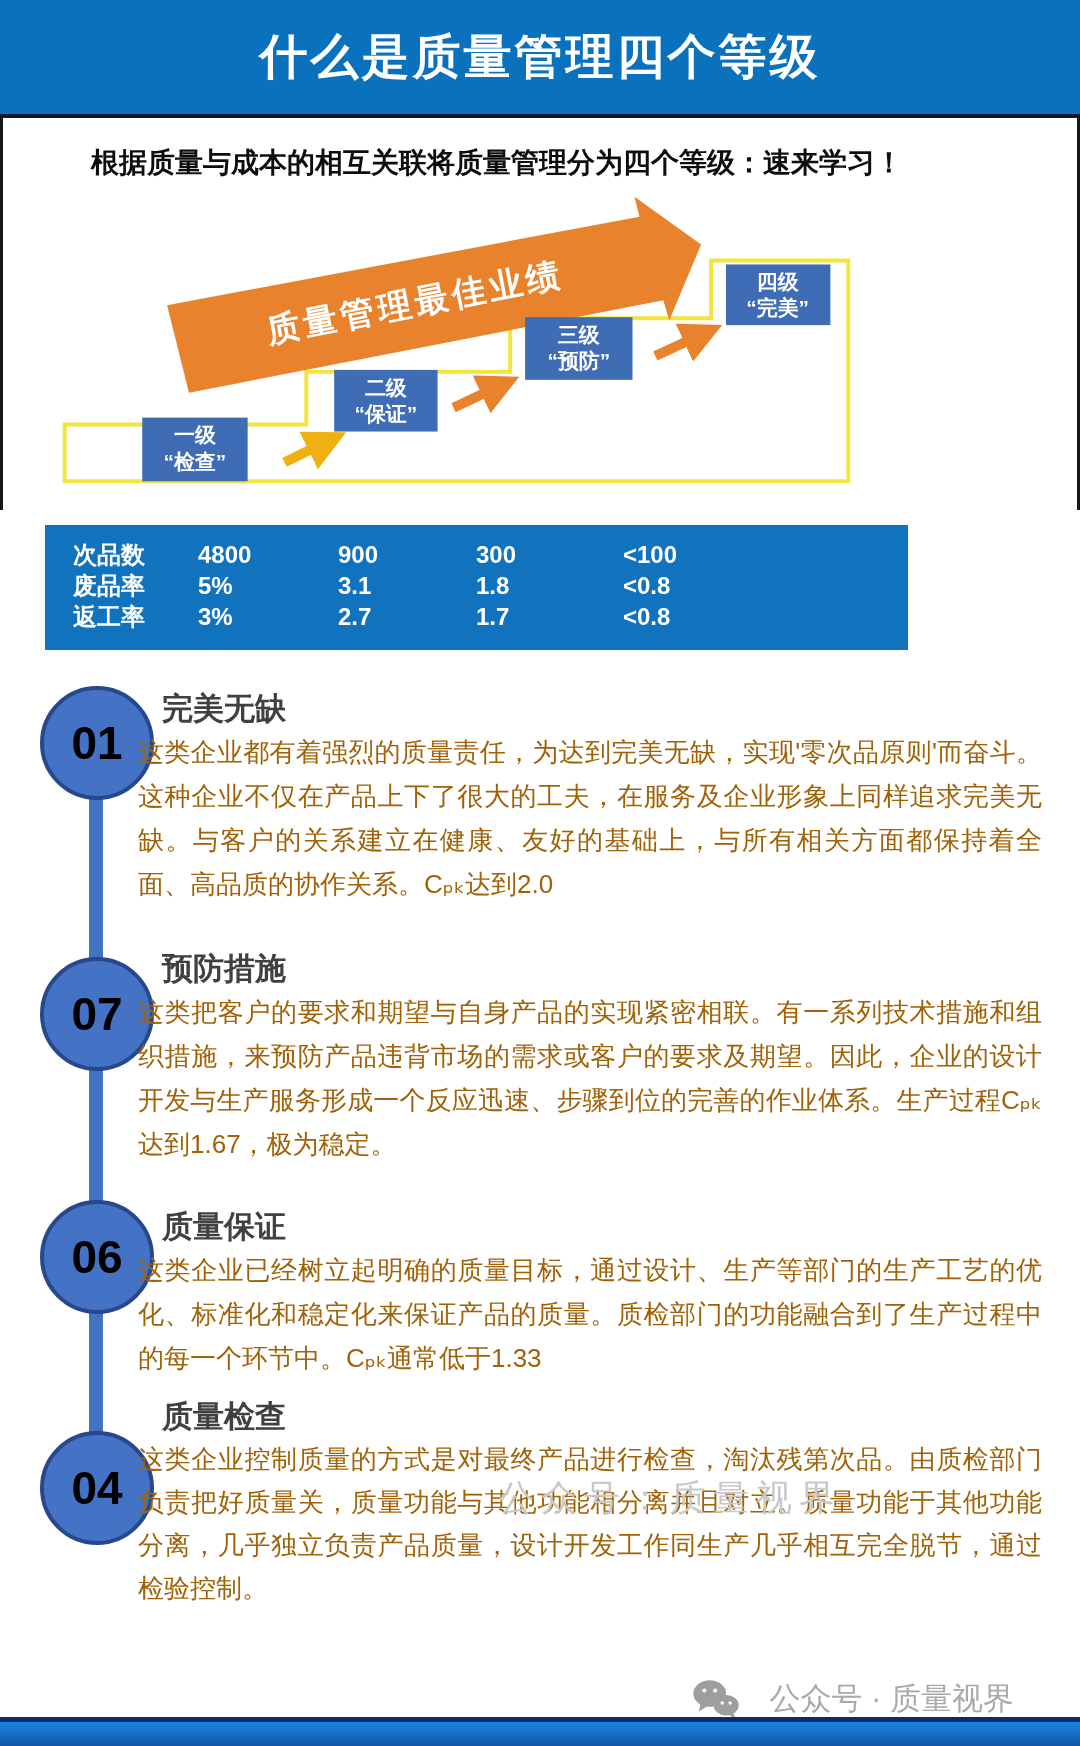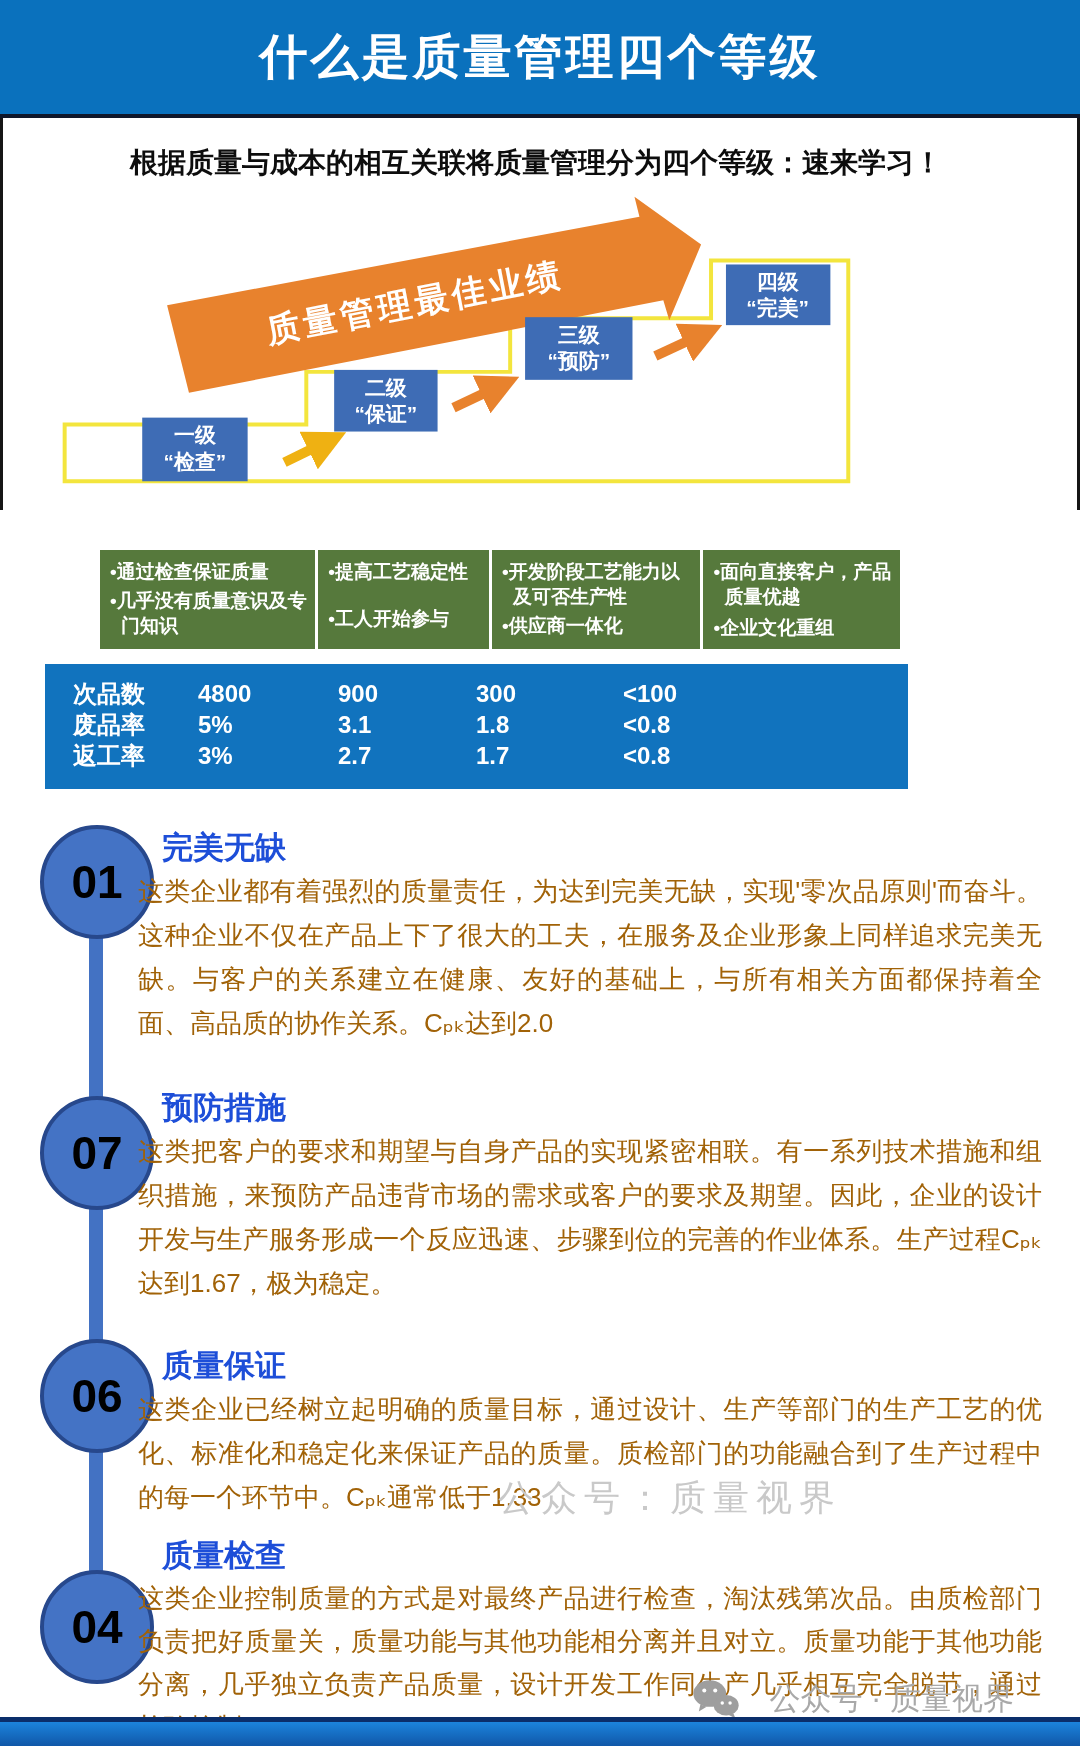--- a/index.html
+++ b/index.html
@@ -4,21 +4,21 @@
 <style>
   html,body{margin:0;padding:0;background:#e9e9e9;}
   .page{position:relative;width:1080px;height:1746px;background:#ffffff;overflow:hidden;
         font-family:"Liberation Sans","DejaVu Sans",sans-serif;margin:0 auto;}
   
   .header{height:114px;background:#0a71bd;border-bottom:4px solid #0f172a;
           display:flex;align-items:center;justify-content:center;}
   .header-title{color:#ffffff;font-size:48px;font-weight:bold;letter-spacing:3px;}
   
   .mid{border-left:3px solid #161616;border-right:3px solid #161616;}
-  .subtitle{padding:26px 0 0 88px;font-size:28px;font-weight:bold;color:#0d0d0d;height:46px;margin-left:39px;}
+  .subtitle{padding:26px 0 0 88px;font-size:28px;font-weight:bold;color:#0d0d0d;height:46px;}
   .diagram{display:block;width:1074px;height:320px;}
   
   .features{margin:40px 0 0 100px;width:800px;display:flex;gap:3px;}
   .fcol{background:#56793c;color:#ffffff;font-weight:bold;font-size:19px;line-height:25px;
         padding:9px 8px 9px 10px;box-sizing:border-box;min-height:98px;}
   .fcol .fb{text-indent:-11px;padding-left:11px;}
   .fcol .fb2{margin-top:4px;}
   .fcol:nth-child(2) .fb2{margin-top:22px;}
   .fcol:nth-child(4) .fb2{margin-top:6px;}
   .fc1{width:217px;} .fc2{width:172px;} .fc3{width:210px;} .fc4{width:198px;}
@@ -29,21 +29,21 @@
         padding-left:28px;line-height:31px;}
   
   .secs{position:relative;margin-top:30px;}
   .connector{position:absolute;left:89px;top:62px;width:14px;height:745px;background:#4372c3;}
   .circle{position:absolute;left:40px;width:106px;height:106px;border-radius:50%;
           background:#4473c5;border:4px solid #27488c;color:#000000;font-size:46px;font-weight:bold;
           display:flex;align-items:center;justify-content:center;}
   .c1{top:6px;} .c2{top:277px;} .c3{top:520px;} .c4{top:751px;}
   .sec{position:relative;padding:8px 38px 0 138px;}
   .s1{margin-top:16px;} .s2{margin-top:34px;} .s3{margin-top:32px;} .s4{margin-top:8px;}
-  .sec-title{font-size:31px;font-weight:bold;color:#1d4ed8;line-height:42px;padding-left:24px;}
+  .sec-title{font-size:31px;font-weight:bold;color:#404040;line-height:42px;padding-left:24px;}
   .sec-body{font-size:26px;color:#a16207;line-height:44px;text-align:justify;}
   .s4 .sec-body{line-height:43px;}
   
   .watermark{position:absolute;left:450px;top:1474px;font-size:36px;letter-spacing:7px;
              color:#c9c9c9;z-index:5;margin-left:48px;}
   .footer{position:absolute;right:66px;top:1678px;display:flex;align-items:center;gap:28px;
           color:#a9a9a9;font-size:31px;z-index:6;}
   .bottombar{position:absolute;left:0;bottom:0;width:100%;height:24px;
              border-top:5px solid #0b2e6b;background:linear-gradient(180deg,#1c84dd,#1057a8);z-index:7;}
 </style>
@@ -102,38 +102,20 @@
         <text x="579" y="178" text-anchor="middle" fill="#fff" font-size="21" font-weight="bold">“预防”</text>
       </g>
       <g>
         <rect x="727" y="74" width="105" height="61" fill="#3e6cb5"></rect>
         <text x="779" y="99" text-anchor="middle" fill="#fff" font-size="21" font-weight="bold">四级</text>
         <text x="779" y="125" text-anchor="middle" fill="#fff" font-size="21" font-weight="bold">“完美”</text>
       </g>
     </svg>
   </div>
 
-  <div class="features">
-    <div class="fcol fc1">
-      <div class="fb">•通过检查保证质量</div>
-      <div class="fb fb2">•几乎没有质量意识及专门知识</div>
-    </div>
-    <div class="fcol fc2">
-      <div class="fb">•提高工艺稳定性</div>
-      <div class="fb fb2">•工人开始参与</div>
-    </div>
-    <div class="fcol fc3">
-      <div class="fb">•开发阶段工艺能力以及可否生产性</div>
-      <div class="fb fb2">•供应商一体化</div>
-    </div>
-    <div class="fcol fc4">
-      <div class="fb">•面向直接客户，产品质量优越</div>
-      <div class="fb fb2">•企业文化重组</div>
-    </div>
-  </div>
 
   <div class="mtable">
     <div class="trow">
       <div>次品数</div>
       <div>4800</div>
       <div>900</div>
       <div>300</div>
       <div>&lt;100</div>
     </div>
     <div class="trow">

